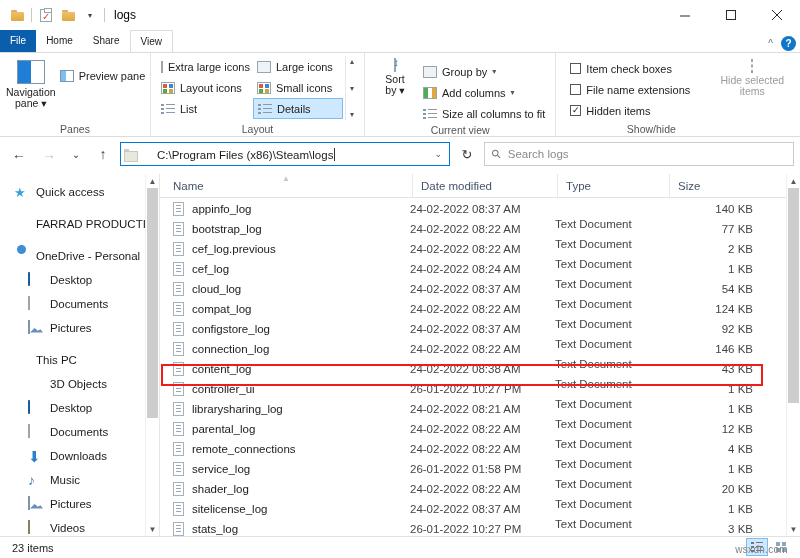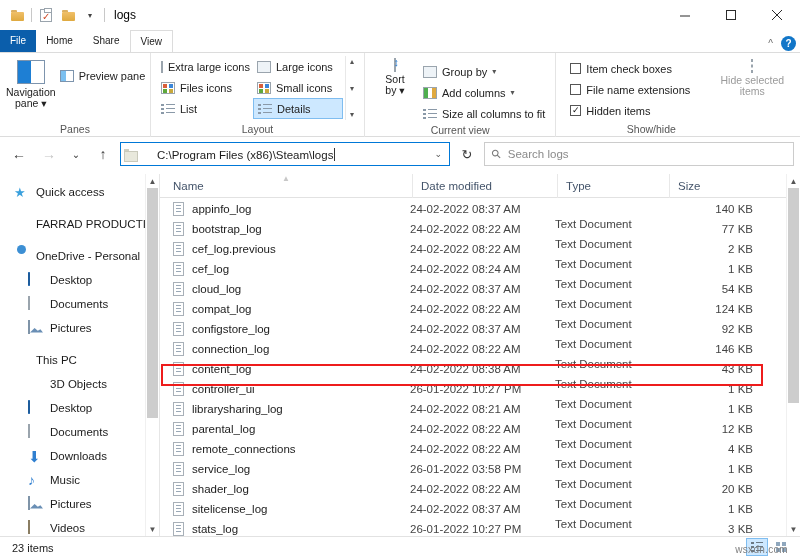--- a/index.html
+++ b/index.html
@@ -342,21 +342,21 @@
     <div class="rgroup" style="width:215px">
       <div class="rgroup-body" style="padding-top:3px">
         <div style="display:flex;flex:1">
           <div style="width:96px">
             <div class="smallitem">
               <span class="ico-sq"></span>
               <span>Extra large icons</span>
             </div>
             <div class="smallitem">
               <span class="ico-sq multi"></span>
-              <span>Files icons</span>
+              <span>Layout icons</span>
             </div>
             <div class="smallitem">
               <span class="ico-list"></span>
               <span>List</span>
             </div>
           </div>
           <div style="width:90px">
             <div class="smallitem">
               <span class="ico-sq"></span>
               <span>Large icons</span>
@@ -658,21 +658,21 @@
             </span>
           <span class="r-date">24-02-2022 08:22 AM</span>
           <span class="r-type">Text Document</span>
           <span class="r-size">4 KB</span>
         </div>
         <div class="row">
           <span class="r-name">
               <span class="file-ico"></span>
               <span>service_log</span>
             </span>
-          <span class="r-date">26-01-2022 03:58 PM</span>
+          <span class="r-date">26-01-2022 01:58 PM</span>
           <span class="r-type">Text Document</span>
           <span class="r-size">1 KB</span>
         </div>
         <div class="row">
           <span class="r-name">
               <span class="file-ico"></span>
               <span>shader_log</span>
             </span>
           <span class="r-date">24-02-2022 08:22 AM</span>
           <span class="r-type">Text Document</span>

